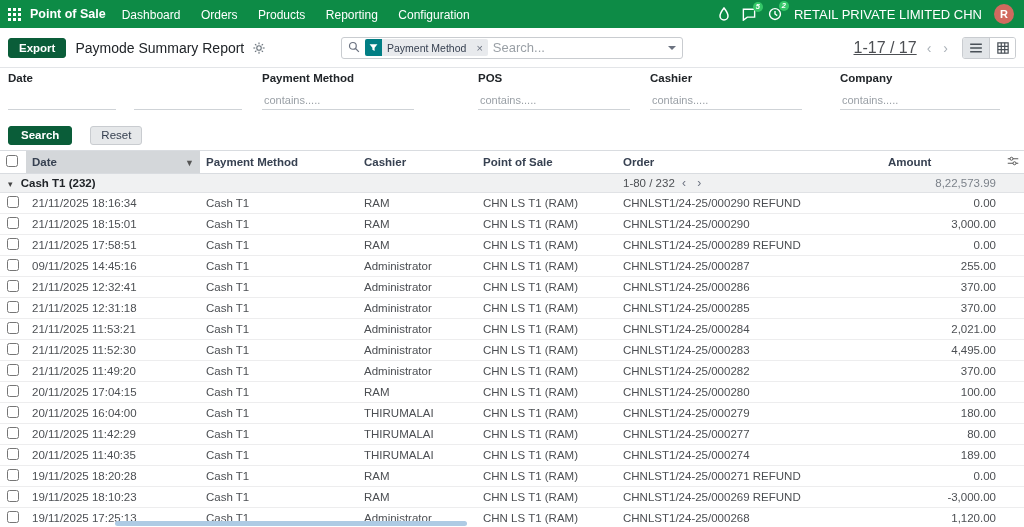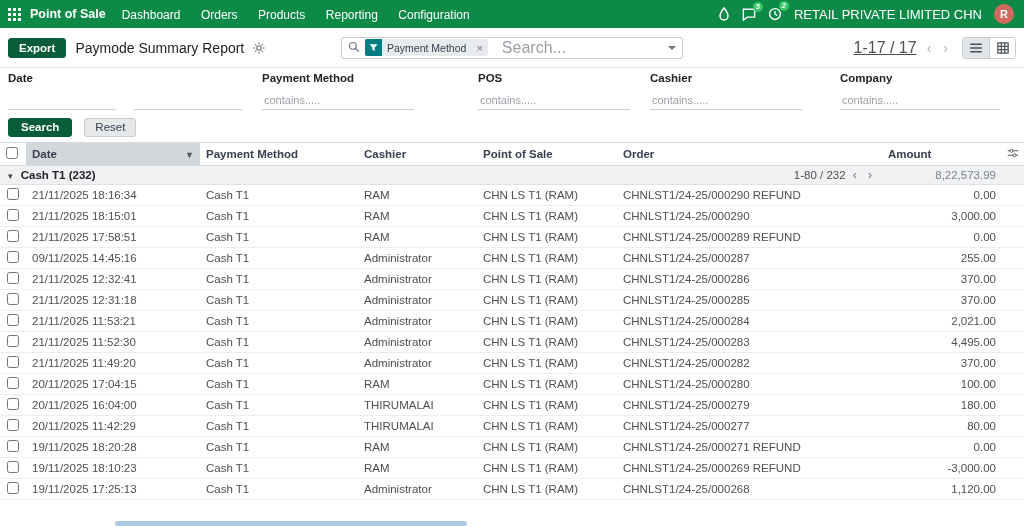--- a/index.html
+++ b/index.html
@@ -23,56 +23,56 @@
   .control-panel { height:40px; display:flex; align-items:center; border-bottom:1px solid #e3e5e8; padding:0 8px; }
   .cp-left { flex:1; display:flex; align-items:center; gap:9px; }
   .btn-export { background:#0a5d39; color:#fff; border:1px solid #0a5d39; font-size:11.5px; font-weight:700; padding:3px 10px; border-radius:3px; cursor:pointer; font-family:inherit; }
   .page-title { font-size:14px; color:#212529; white-space:nowrap; }
   .gear { display:inline-flex; cursor:pointer; }
   .search-bar { width:342px; height:22px; border:1px solid #c9ccd0; border-radius:3px; display:flex; align-items:center; padding-left:6px; background:#fff; }
   .facet { display:flex; align-items:center; background:#e8eaed; border-radius:2px; height:17px; margin-left:5px; overflow:hidden; }
   .facet-icon { width:17px; height:17px; background:#017e84; display:flex; align-items:center; justify-content:center; }
   .facet-label { font-size:10.5px; color:#374151; padding:0 5px; white-space:nowrap; }
   .facet-x { font-size:11px; color:#6b7280; padding:0 5px; cursor:pointer; }
-  .search-input { flex:1; border:none; outline:none; font-size:16px; color:#333; padding:0 14px; font-family:inherit; min-width:40px; background:transparent; }
+  .search-input { flex:1; border:none; outline:none; font-size:13px; color:#333; padding:0 5px; font-family:inherit; min-width:40px; background:transparent; }
   .search-input::placeholder { color:#9aa0a6; }
   .search-caret { width:20px; height:100%; display:flex; align-items:center; justify-content:center; cursor:pointer; }
   .tri-down { width:0; height:0; border-left:4px solid transparent; border-right:4px solid transparent; border-top:4px solid #6b7280; }
   .cp-right { flex:1; display:flex; align-items:center; justify-content:flex-end; gap:4px; }
   .pager-text { font-size:16px; color:#4c4f53; margin-right:2px; white-space:nowrap;text-decoration:underline; }
   .pager-arrow { font-size:14px; color:#aab1b8; padding:0 4px; cursor:pointer; line-height:1; }
   .view-switcher { display:flex; border:1px solid #c9ccd0; border-radius:3px; overflow:hidden; height:22px; margin-left:6px; }
   .view-btn { width:26px; display:flex; align-items:center; justify-content:center; cursor:pointer; background:#fff; }
   .view-btn.active { background:#e2e5e8; }
   .view-btn + .view-btn { border-left:1px solid #c9ccd0; }
 
   
   .filter-panel { padding:4px 8px 5px; border-bottom:1px solid #d9dce0; }
   .f-row { display:flex; }
   .f-col label { display:block; font-weight:700; font-size:11.5px; color:#212529; margin-bottom:6px; cursor:default; }
   .w-date { width:254px; } .w-pm { width:216px; } .w-pos { width:172px; } .w-cash { width:190px; } .w-co { flex:1; }
   .u-input { border:none; border-bottom:1px solid #cfd3d7; background:transparent; outline:none; font-size:11px; color:#333; padding:0 2px 3px; width:152px; font-family:inherit; }
   .u-input::placeholder { color:#9aa0a6; }
   .date-inp { width:108px; } .date-inp.first { margin-right:14px; }
-  .f-buttons { margin-top:8px; display:flex; gap:12px; }
+  .f-buttons { margin-top:16px; display:flex; gap:18px; }
   .btn-filter-search { background:#0a5d39; color:#fff; border:1px solid #0a5d39; font-weight:700; font-size:11.5px; padding:2px 12px 3px; border-radius:3px; cursor:pointer; font-family:inherit; }
   .btn-filter-reset { background:#e6e8ea; color:#374151; border:1px solid #c9ccd0; font-size:11.5px; padding:2px 10px 3px; border-radius:3px; cursor:pointer; font-family:inherit; }
 
   
   table.list { width:1024px; border-collapse:collapse; table-layout:fixed; }
   table.list th { text-align:left; font-weight:700; font-size:11.5px; color:#374151; padding:4px 6px; border-bottom:1px solid #d9dce0; white-space:nowrap; cursor:pointer; }
   th.th-date { background:#d4d7da; }
   th.th-date .sort-caret { float:right; color:#555; font-size:9px; margin-top:2px; }
   th.num, td.num { text-align:right; }
   .cb-cell { width:26px; text-align:center; }
   .cb-cell input { width:12px; height:12px; cursor:pointer; }
   tr.group-row td { background:#f0f1f2; border-bottom:1px solid #e0e2e5; padding:2px 6px; font-size:11.5px; white-space:nowrap; }
   .group-caret { color:#444; font-size:9px; margin:0 5px 0 2px; cursor:pointer; }
   .group-label { font-weight:700; color:#212529; }
-  .group-pager { text-align:right; color:#4c4f53; font-size:11px; }
+  .group-pager { color:#4c4f53; font-size:11px; }
   .gp-arrow { color:#6b7280; padding:0 4px; cursor:pointer; font-size:12px; }
   .group-total { color:#7c828a; }
   tr.data-row td { padding:3px 6px; border-bottom:1px solid #ededee; font-size:11.5px; color:#4c4f53; white-space:nowrap; overflow:hidden; }
   td.c-teal { color:#017e84; }
 
   
   .h-scroll-thumb { position:absolute; bottom:1px; left:115px; width:352px; height:5px; background:#aecbe4; border-radius:3px; }
 </style>
 </head>
 <body>
@@ -394,20 +394,30 @@
           <td>20/11/2025 11:42:29</td>
           <td class="c-teal">Cash T1</td>
           <td>THIRUMALAI</td>
           <td class="c-teal">CHN LS T1 (RAM)</td>
           <td>CHNLST1/24-25/000277</td>
           <td class="num">80.00</td>
           <td></td>
         </tr>
         <tr class="data-row">
           <td class="cb-cell"><input type="checkbox" style=""></td>
+          <td>20/11/2025 11:40:35</td>
+          <td class="c-teal">Cash T1</td>
+          <td>THIRUMALAI</td>
+          <td class="c-teal">CHN LS T1 (RAM)</td>
+          <td>CHNLST1/24-25/000274</td>
+          <td class="num">189.00</td>
+          <td></td>
+        </tr>
+        <tr class="data-row">
+          <td class="cb-cell"><input type="checkbox" style=""></td>
           <td>19/11/2025 18:20:28</td>
           <td class="c-teal">Cash T1</td>
           <td>RAM</td>
           <td class="c-teal">CHN LS T1 (RAM)</td>
           <td>CHNLST1/24-25/000271 REFUND</td>
           <td class="num">0.00</td>
           <td></td>
         </tr>
         <tr class="data-row">
           <td class="cb-cell"><input type="checkbox" style=""></td>

